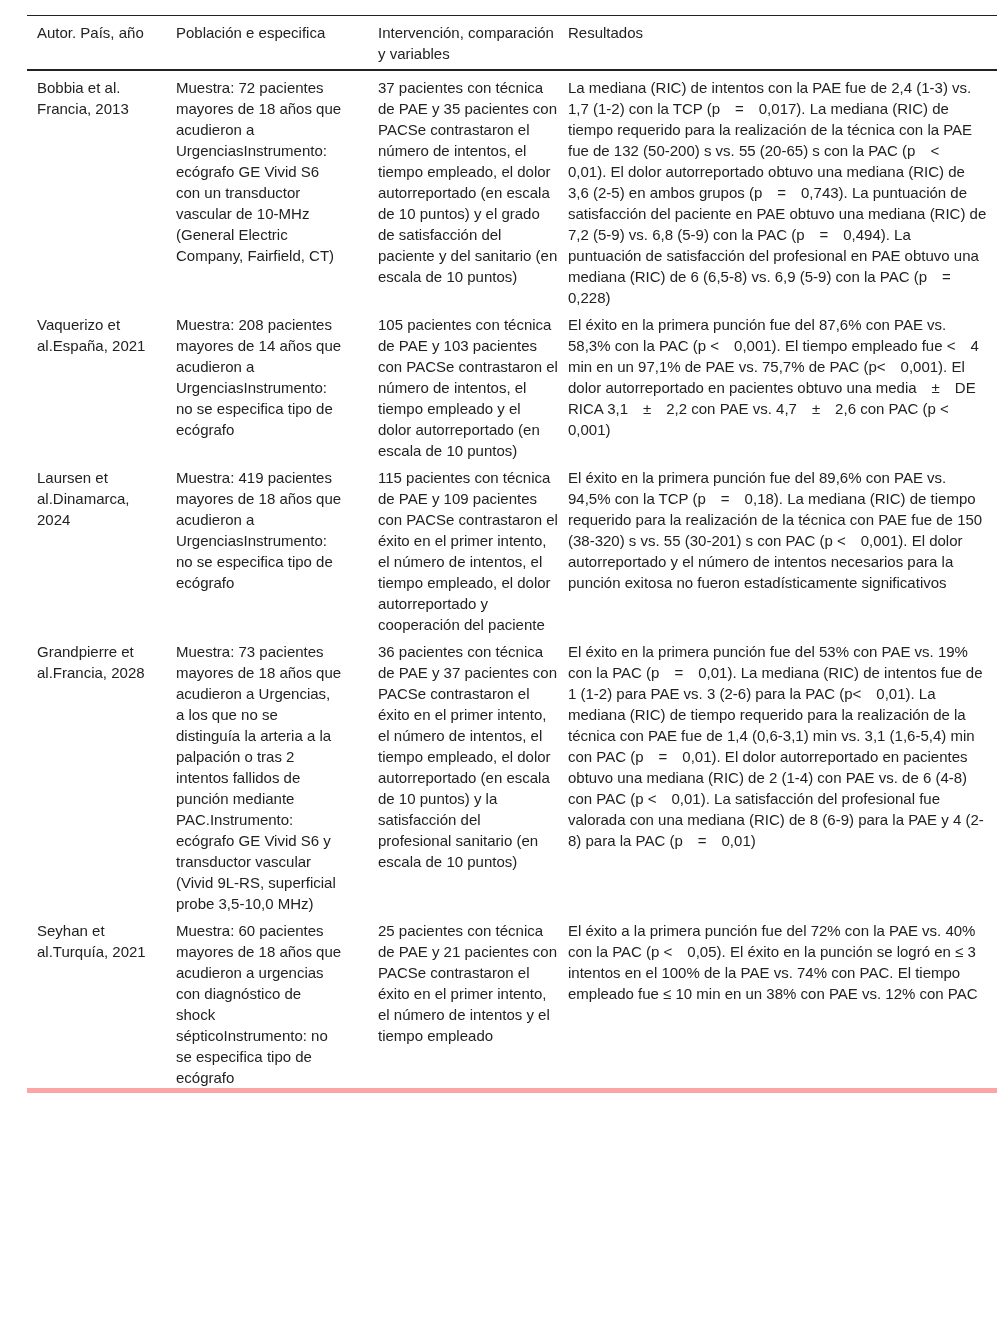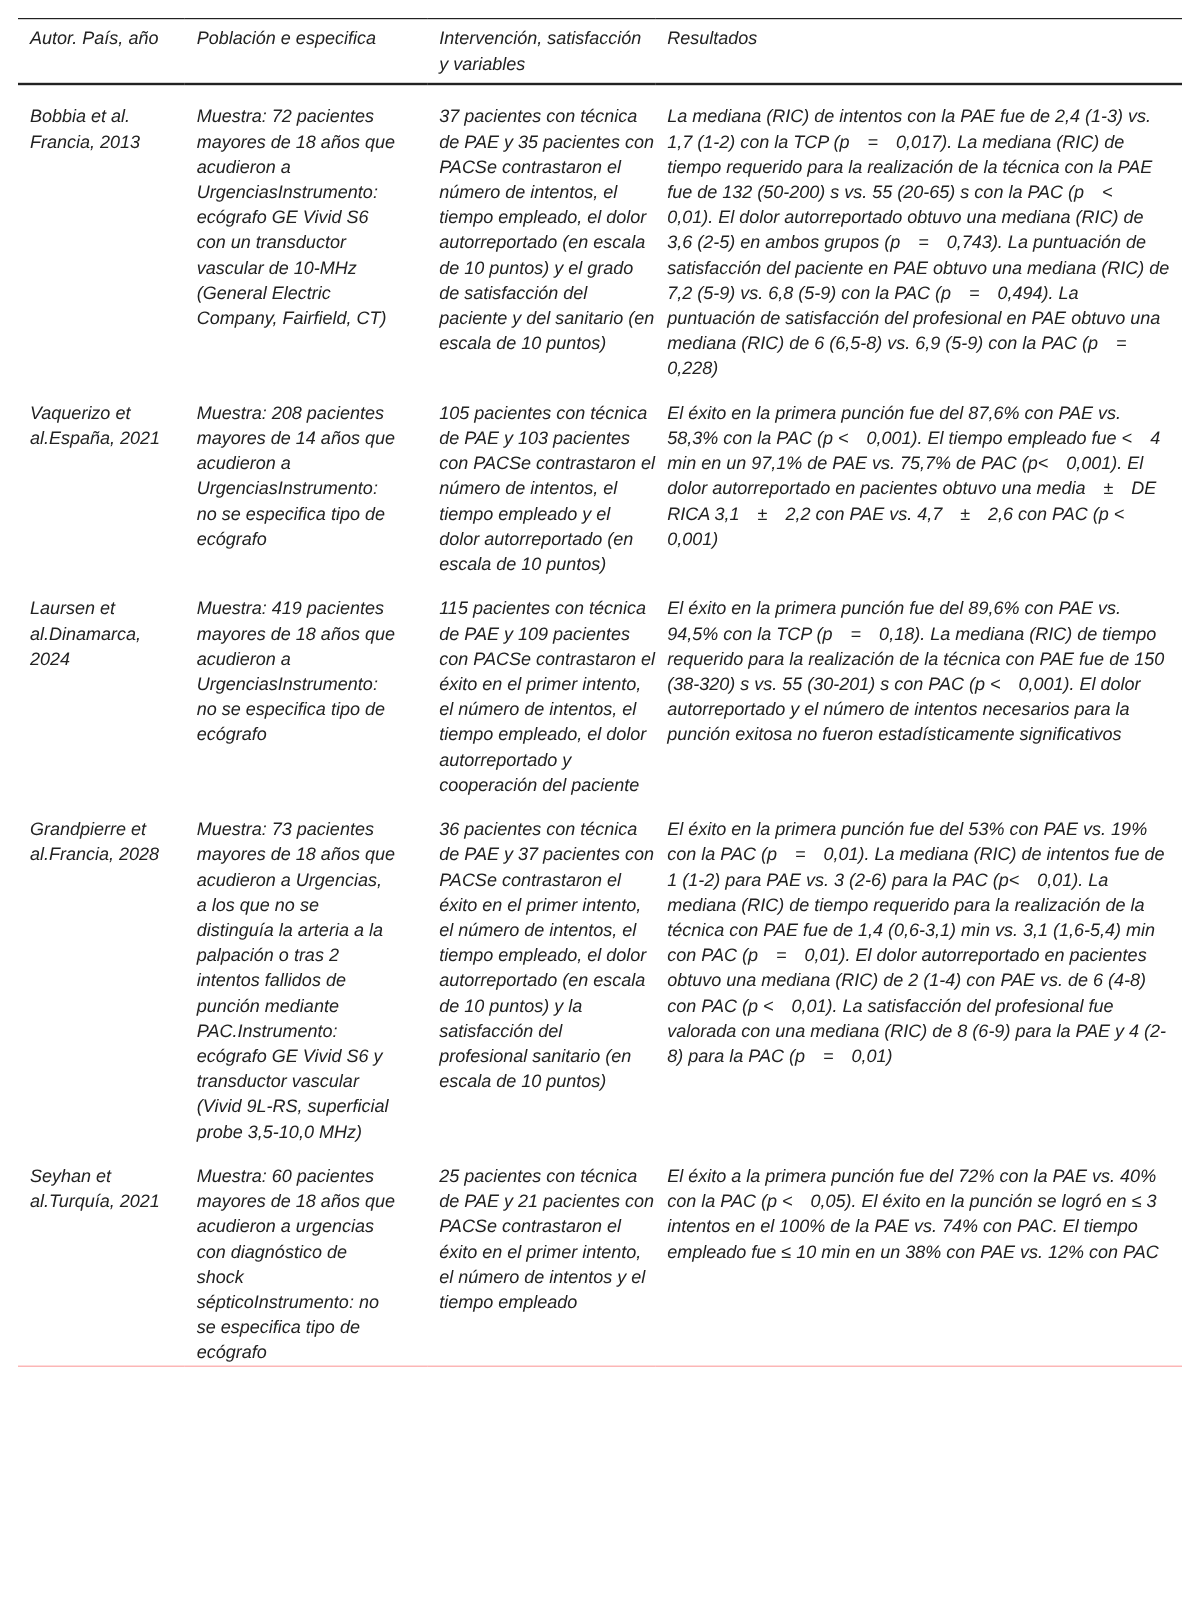--- a/index.html
+++ b/index.html
@@ -12,51 +12,50 @@
       height: 1340px;
       position: relative;
       font-family: "Liberation Sans", sans-serif;
       font-size: 15px;
       line-height: 21px;
       color: #222222;
       overflow: hidden;
     }
     .table-wrap {
       position: absolute;
-      left: 15px;
+      left: 27px;
       top: 15px;
       width: 970px;
-      font-style: italic;
     }
     table {
       border-collapse: collapse;
       width: 970px;
       table-layout: fixed;
     }
     thead tr {
       border-top: 1px solid #222;
       border-bottom: 2px solid #222;
     }
     tbody tr:last-child {
-      border-bottom: 1px solid #fca5a5;
+      border-bottom: 5px solid #fca5a5;
     }
     th, td {
       text-align: left;
       vertical-align: top;
       font-weight: normal;
       padding: 0 10px;
       white-space: pre-wrap;
       word-wrap: break-word;
     }
     th {
       padding-top: 6px;
       padding-bottom: 5px;
     }
     td {
-      padding-top: 16px;
+      padding-top: 6px;
       padding-bottom: 0px;
     }
     col.c1 { width: 139px; }
     col.c2 { width: 202px; }
     col.c3 { width: 190px; }
     col.c4 { width: 439px; }
     td.c2cell, th.c2cell { padding-right: 26px; }
     td.c3cell, th.c3cell { padding-right: 0px; }
   </style>
 </head>
@@ -67,21 +66,21 @@
     <colgroup>
       <col class="c1">
         <col class="c2">
         <col class="c3">
         <col class="c4">
     </colgroup>
     <thead>
       <tr>
         <th>Autor. País, año</th>
         <th class="c2cell">Población e especifica</th>
-        <th class="c3cell">Intervención, satisfacción y variables</th>
+        <th class="c3cell">Intervención, comparación y variables</th>
         <th>Resultados</th>
       </tr>
     </thead>
     <tbody>
       <tr>
         <td>Bobbia et al. Francia, 2013</td>
         <td class="c2cell">Muestra: 72 pacientes mayores de 18 años que acudieron a UrgenciasInstrumento: ecógrafo GE Vivid S6 con un transductor vascular de 10-MHz (General Electric Company, Fairfield, CT)</td>
         <td class="c3cell">37 pacientes con técnica de PAE y 35 pacientes con PACSe contrastaron el número de intentos, el tiempo empleado, el dolor autorreportado (en escala de 10 puntos) y el grado de satisfacción del paciente y del sanitario (en escala de 10 puntos)</td>
         <td>La mediana (RIC) de intentos con la PAE fue de 2,4 (1-3) vs. 1,7 (1-2) con la TCP (p = 0,017). La mediana (RIC) de tiempo requerido para la realización de la técnica con la PAE fue de 132 (50-200) s vs. 55 (20-65) s con la PAC (p &lt; 0,01). El dolor autorreportado obtuvo una mediana (RIC) de 3,6 (2-5) en ambos grupos (p = 0,743). La puntuación de satisfacción del paciente en PAE obtuvo una mediana (RIC) de 7,2 (5-9) vs. 6,8 (5-9) con la PAC (p = 0,494). La puntuación de satisfacción del profesional en PAE obtuvo una mediana (RIC) de 6 (6,5-8) vs. 6,9 (5-9) con la PAC (p = 0,228)</td>
       </tr>

